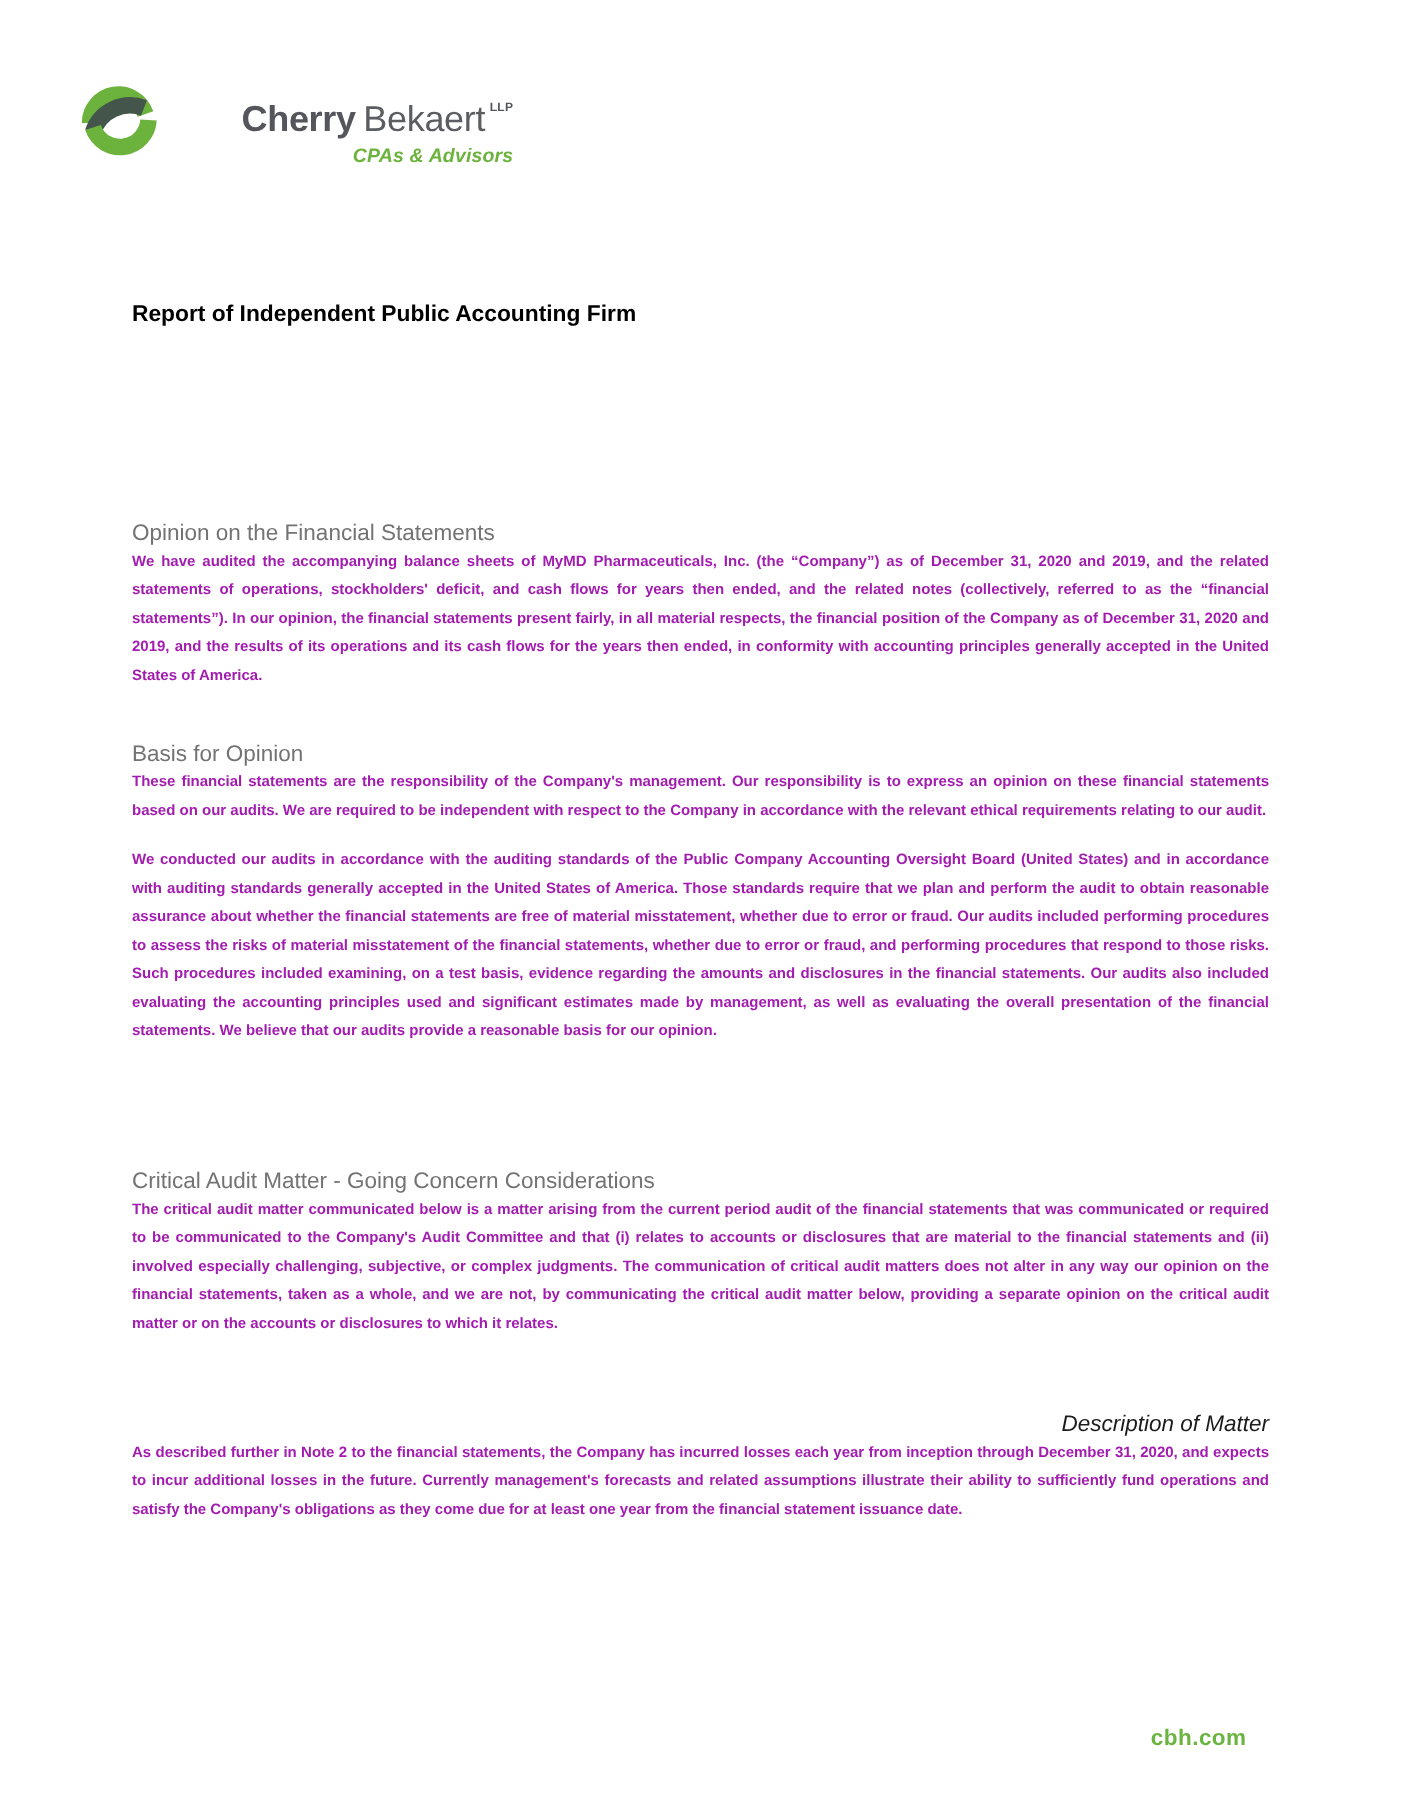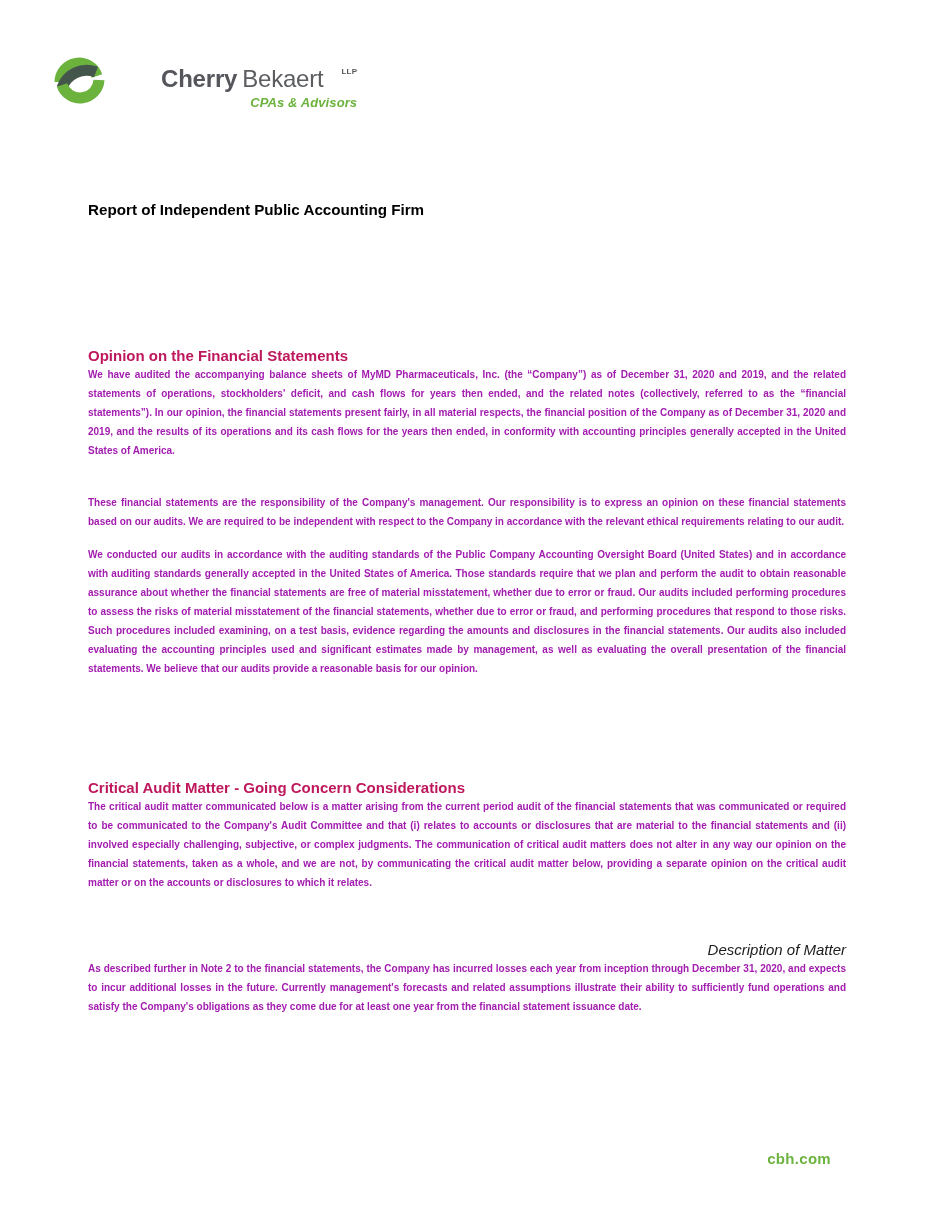--- a/index.html
+++ b/index.html
@@ -31,21 +31,21 @@
     color: #54565B;
     white-space: nowrap;
     letter-spacing: -0.2px;
   }
   .brand-bold { font-weight: 700; margin-right: 5px; margin-left: 48px; }
   .brand-light { font-weight: 400; color: #5B5D61; text-align: right; }
   .brand-llp {
     font-size: 8px;
     font-weight: 700;
     vertical-align: 13px;
-    margin-left: 18px;
+    margin-left: 3px;
     letter-spacing: 0.2px;
   }
   .logo-tagline {
     text-align: right;
     color: #6CB33E;
     font-style: italic;
     font-weight: 700;
     font-size: 13px;
     margin-top: 4px;
     letter-spacing: 0.1px;
@@ -69,23 +69,23 @@
     line-height: 17.6px;
     color: #262626;
   }
   .section {
     position: absolute;
     left: 88px;
     width: 758px;
   }
   .section h2 {
     font-size: 15px;
-    font-weight: 700;
+    font-weight: 400;
     line-height: 19px;
-    color: #be185d;
+    color: #737373;
   }
   .section h2.italic-heading {
     font-weight: 400;
     font-style: italic;
     color: #1c1c1c;
     text-align: right;
   }
   .section p {
     font-size: 10px;
     line-height: 19px;
@@ -134,20 +134,21 @@
 
   <h1 class="doc-title">Report of Independent Public Accounting Firm</h1>
 
 
   <div class="section" id="sec-opinion">
     <h2>Opinion on the Financial Statements</h2>
     <p>We have audited the accompanying balance sheets of MyMD Pharmaceuticals, Inc. (the “Company”) as of December 31, 2020 and 2019, and the related statements of operations, stockholders' deficit, and cash flows for years then ended, and the related notes (collectively, referred to as the “financial statements”). In our opinion, the financial statements present fairly, in all material respects, the financial position of the Company as of December 31, 2020 and 2019, and the results of its operations and its cash flows for the years then ended, in conformity with accounting principles generally accepted in the United States of America.</p>
   </div>
 
   <div class="section" id="sec-basis">
+    <h2>Basis for Opinion</h2>
     <p>These financial statements are the responsibility of the Company's management. Our responsibility is to express an opinion on these financial statements based on our audits. We are required to be independent with respect to the Company in accordance with the relevant ethical requirements relating to our audit.</p>
     <p>We conducted our audits in accordance with the auditing standards of the Public Company Accounting Oversight Board (United States) and in accordance with auditing standards generally accepted in the United States of America. Those standards require that we plan and perform the audit to obtain reasonable assurance about whether the financial statements are free of material misstatement, whether due to error or fraud. Our audits included performing procedures to assess the risks of material misstatement of the financial statements, whether due to error or fraud, and performing procedures that respond to those risks. Such procedures included examining, on a test basis, evidence regarding the amounts and disclosures in the financial statements. Our audits also included evaluating the accounting principles used and significant estimates made by management, as well as evaluating the overall presentation of the financial statements. We believe that our audits provide a reasonable basis for our opinion.</p>
   </div>
 
   <div class="section" id="sec-critical">
     <h2>Critical Audit Matter - Going Concern Considerations</h2>
     <p>The critical audit matter communicated below is a matter arising from the current period audit of the financial statements that was communicated or required to be communicated to the Company's Audit Committee and that (i) relates to accounts or disclosures that are material to the financial statements and (ii) involved especially challenging, subjective, or complex judgments. The communication of critical audit matters does not alter in any way our opinion on the financial statements, taken as a whole, and we are not, by communicating the critical audit matter below, providing a separate opinion on the critical audit matter or on the accounts or disclosures to which it relates.</p>
   </div>
 
   <div class="section" id="sec-matter">

